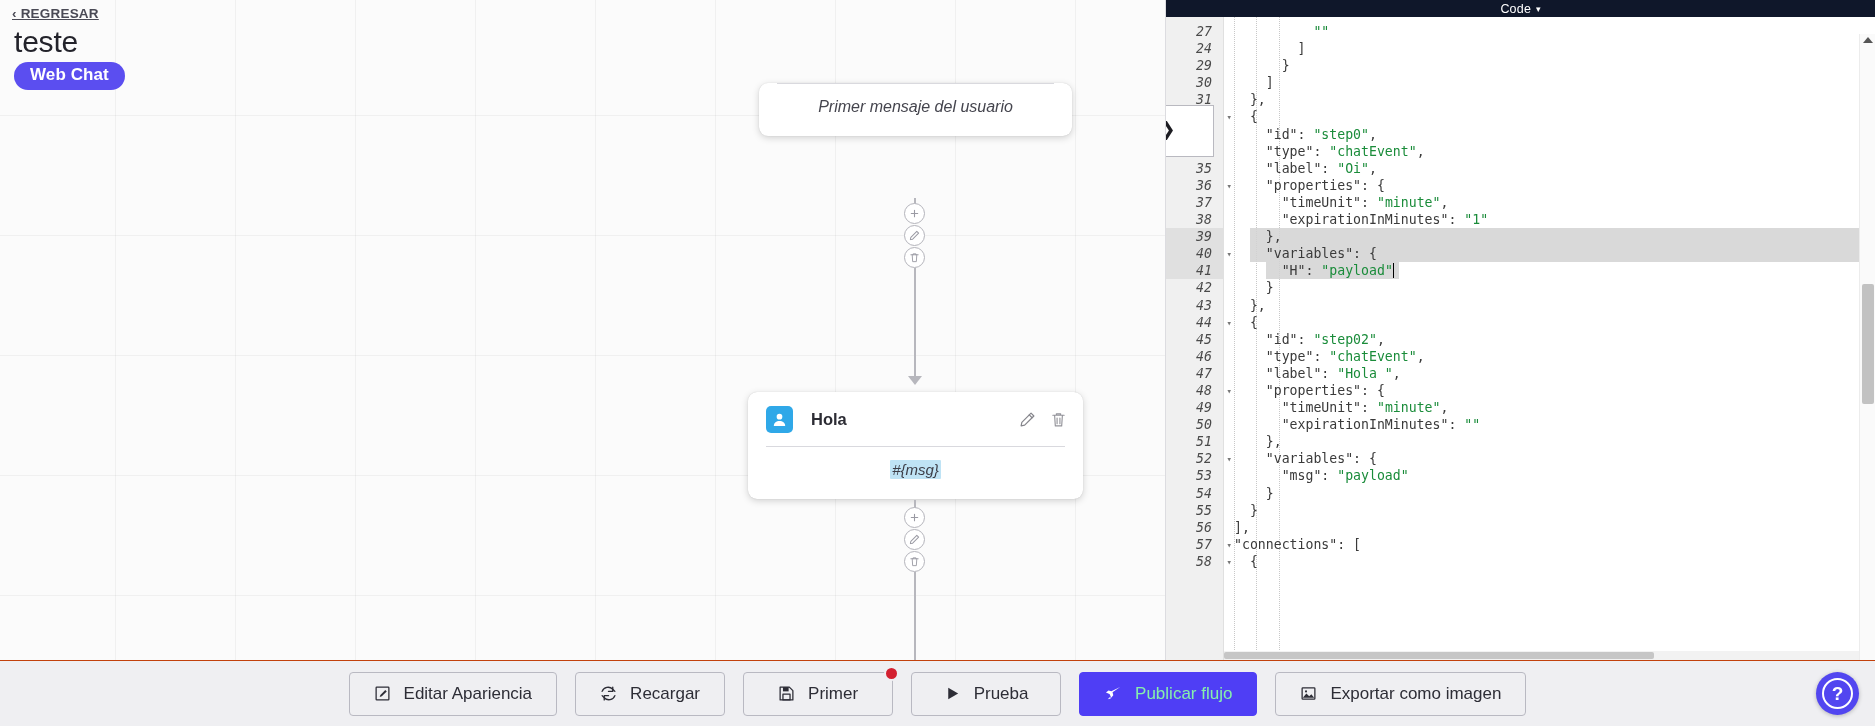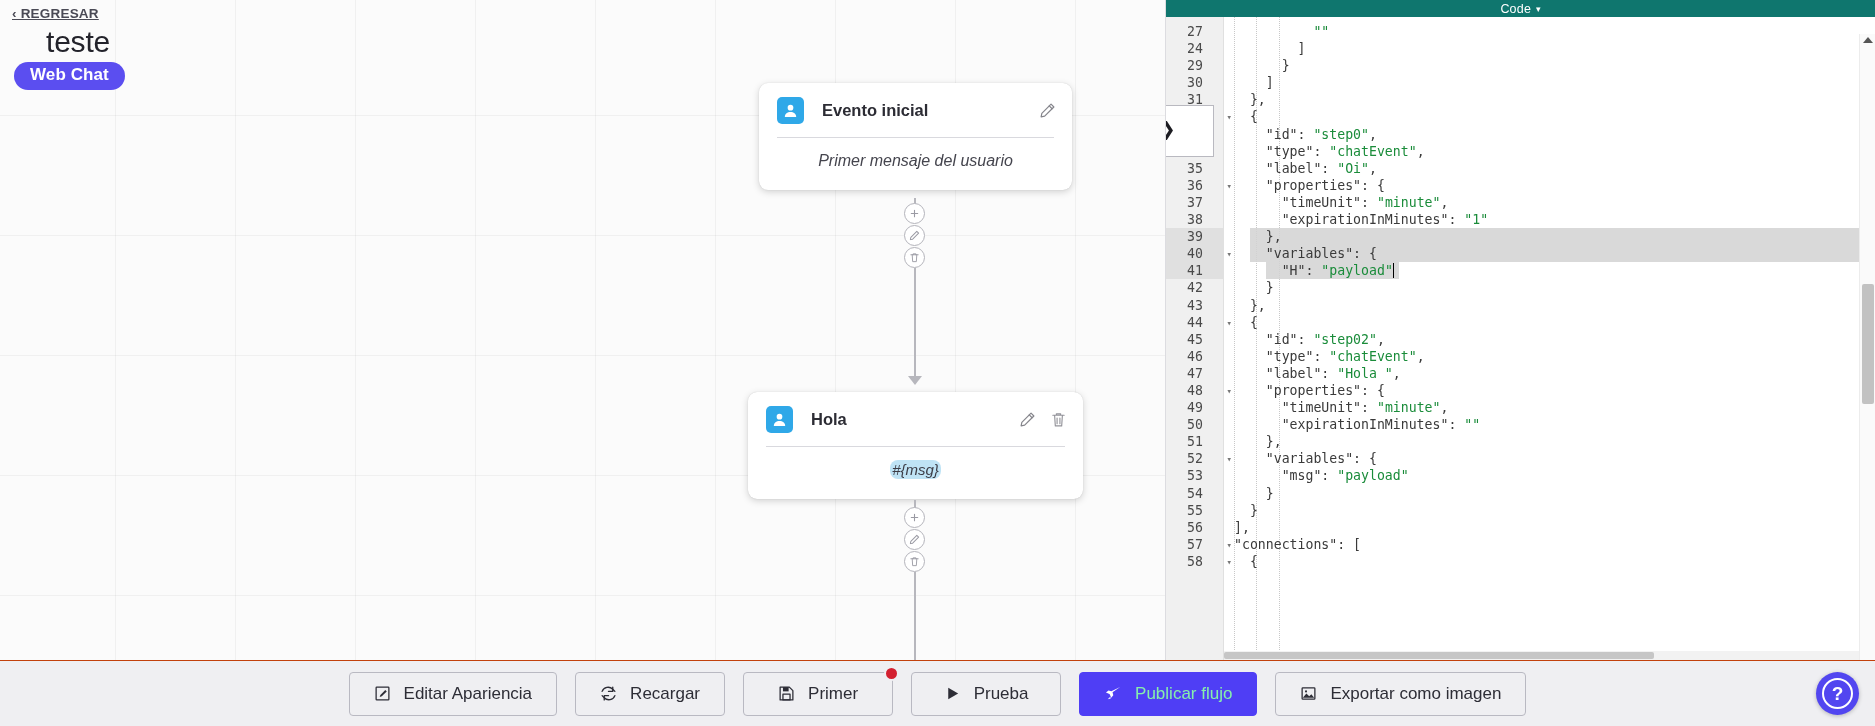--- a/index.html
+++ b/index.html
@@ -29,21 +29,20 @@
   .back-link {
     position: absolute; left: 12px; top: 6px;
     font-size: 13.5px; font-weight: 700; letter-spacing: .2px;
     color: #4a4a55; text-decoration: underline;
     cursor: pointer; white-space: nowrap;
   }
   .flow-title {
     position: absolute; left: 14px; top: 25px;
     font-size: 30px; font-weight: 400; color: #23232b;
     letter-spacing: -0.2px;
-    margin-left: 32px;
   }
   .channel-badge {
     position: absolute; left: 14px; top: 62px;
     background: #5b4ef0; color: #fff;
     font-size: 17px; font-weight: 700;
     padding: 3px 16px 5px 16px; border-radius: 20px;
     letter-spacing: .1px;
   }
 
   
@@ -78,21 +77,21 @@
   }
   .node-body {
     padding: 14px 18px 20px 18px;
     text-align: center;
   }
   .node-body .placeholder {
     font-size: 16px; font-style: italic; color: #45454e;
   }
   .node-body .var-chip {
     font-size: 15px; font-style: italic; color: #3c3c46;
-    background: #bfe3f5; padding: 1px 2px; border-radius: 8px;
+    background: #bfe3f5; padding: 1px 2px; border-radius: 1px;
   }
 
   #node-1 { left: 759px; top: 83px; width: 313px; }
   #node-2 { left: 748px; top: 392px; width: 335px; }
 
   
   .conn-line {
     position: absolute; width: 2px; background: #b7b7bd;
   }
   .conn-arrow {
@@ -115,21 +114,21 @@
 
   
   #code-panel {
     position: absolute; left: 1165px; top: 0;
     width: 710px; height: 660px;
     background: #fff;
     border-left: 1px solid #dcdce0;
     overflow: hidden;
   }
   .code-header {
-    height: 17px; background: #0f766e;
+    height: 17px; background: #0f172a;
     display: flex; align-items: center; justify-content: center;
     position: relative;
   }
   .code-header .code-label {
     color: #fff; font-size: 12.5px; letter-spacing: .2px;
   }
   .code-header .caret {
     color: #fff; font-size: 9px; margin-left: 5px;
   }
   .code-header .powered {
@@ -146,22 +145,23 @@
   }
   .gutter {
     width: 58px; flex: 0 0 58px;
     background: #f0f0f0; color: #4a4a4a;
     text-align: right;
     padding-top: 6px;
     border-right: 1px solid #e0e0e0;
     position: relative;
   }
   .gutter .gl {
-    height: 17.1px; padding-right: 20px; position: relative;
+    height: 17.1px; padding-right: 11px; position: relative;
     white-space: nowrap;
+    font-style: italic;
   }
   .gutter .gl .fold {
     position: absolute; right: -9px; top: 1px;
     font-size: 9px; color: #777;
   }
   .gutter .gl.active { background: #e0e0e0; }
   .code-area {
     flex: 1 1 auto; position: relative;
     padding-top: 6px; padding-left: 10px;
     overflow: hidden;
@@ -270,37 +270,20 @@
 
 <div id="app">
 
   <div id="canvas">
 
     <a class="back-link">‹ REGRESAR</a>
     <div class="flow-title">teste</div>
     <div class="channel-badge">Web Chat</div>
 
     <div class="node" id="node-1">
-      <div class="node-head">
-        <span class="avatar-icon">
-          <svg width="17" height="17" viewBox="0 0 24 24" fill="#fff">
-            <circle cx="12" cy="8" r="4"></circle>
-            <path d="M4 21c0-4.4 3.6-7 8-7s8 2.6 8 7z"></path>
-          </svg>
-        </span>
-        <span class="node-title">Evento inicial</span>
-        <span class="node-actions">
-          <span class="node-act">
-            <svg width="17" height="17" viewBox="0 0 24 24" fill="none" stroke="#55555e" stroke-width="1.7" stroke-linecap="round" stroke-linejoin="round">
-              <path d="M17 3l4 4L8 20l-5 1 1-5z"></path>
-              <path d="M14.5 5.5l4 4"></path>
-            </svg>
-          </span>
-        </span>
-      </div>
       <div class="node-sep"></div>
       <div class="node-body">
         <span class="placeholder">Primer mensaje del usuario</span>
       </div>
     </div>
 
     <div class="conn-line" style="left:914px; top:198px; height:14px;"></div>
     <div class="conn-btns" style="left:904px; top:203px;">
       <div class="conn-btn">
         <svg width="11" height="11" viewBox="0 0 24 24" stroke="currentColor" stroke-width="2.4" stroke-linecap="round">

